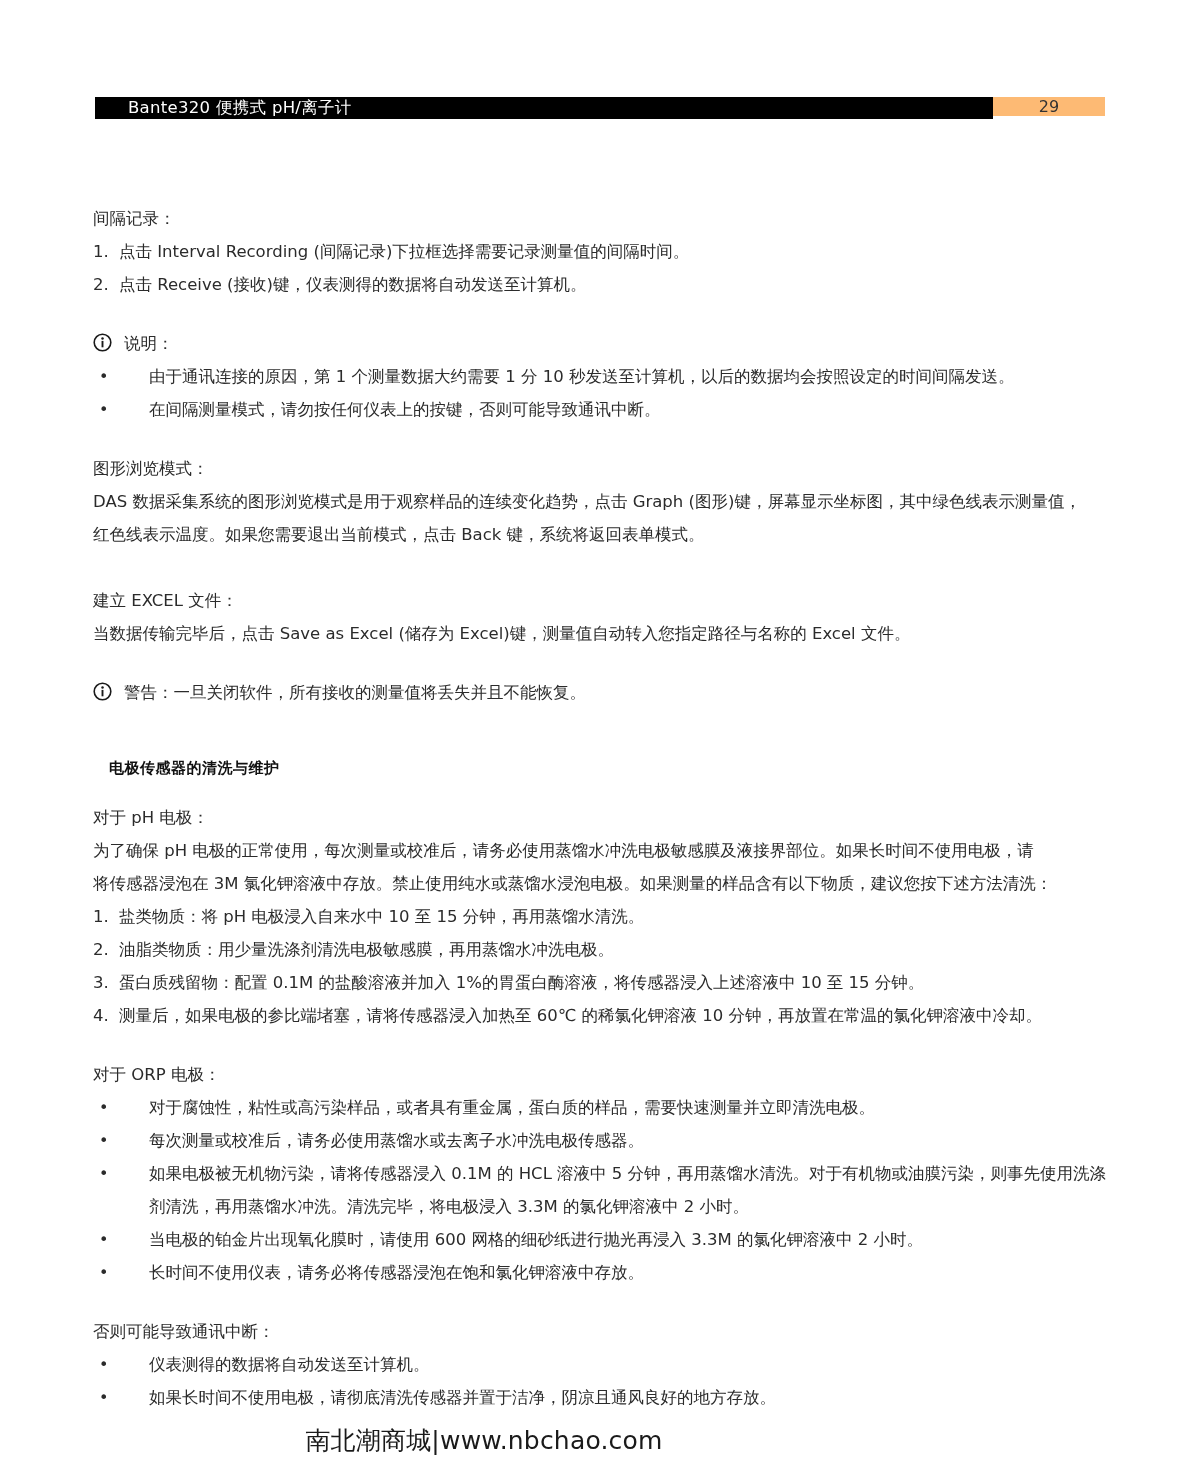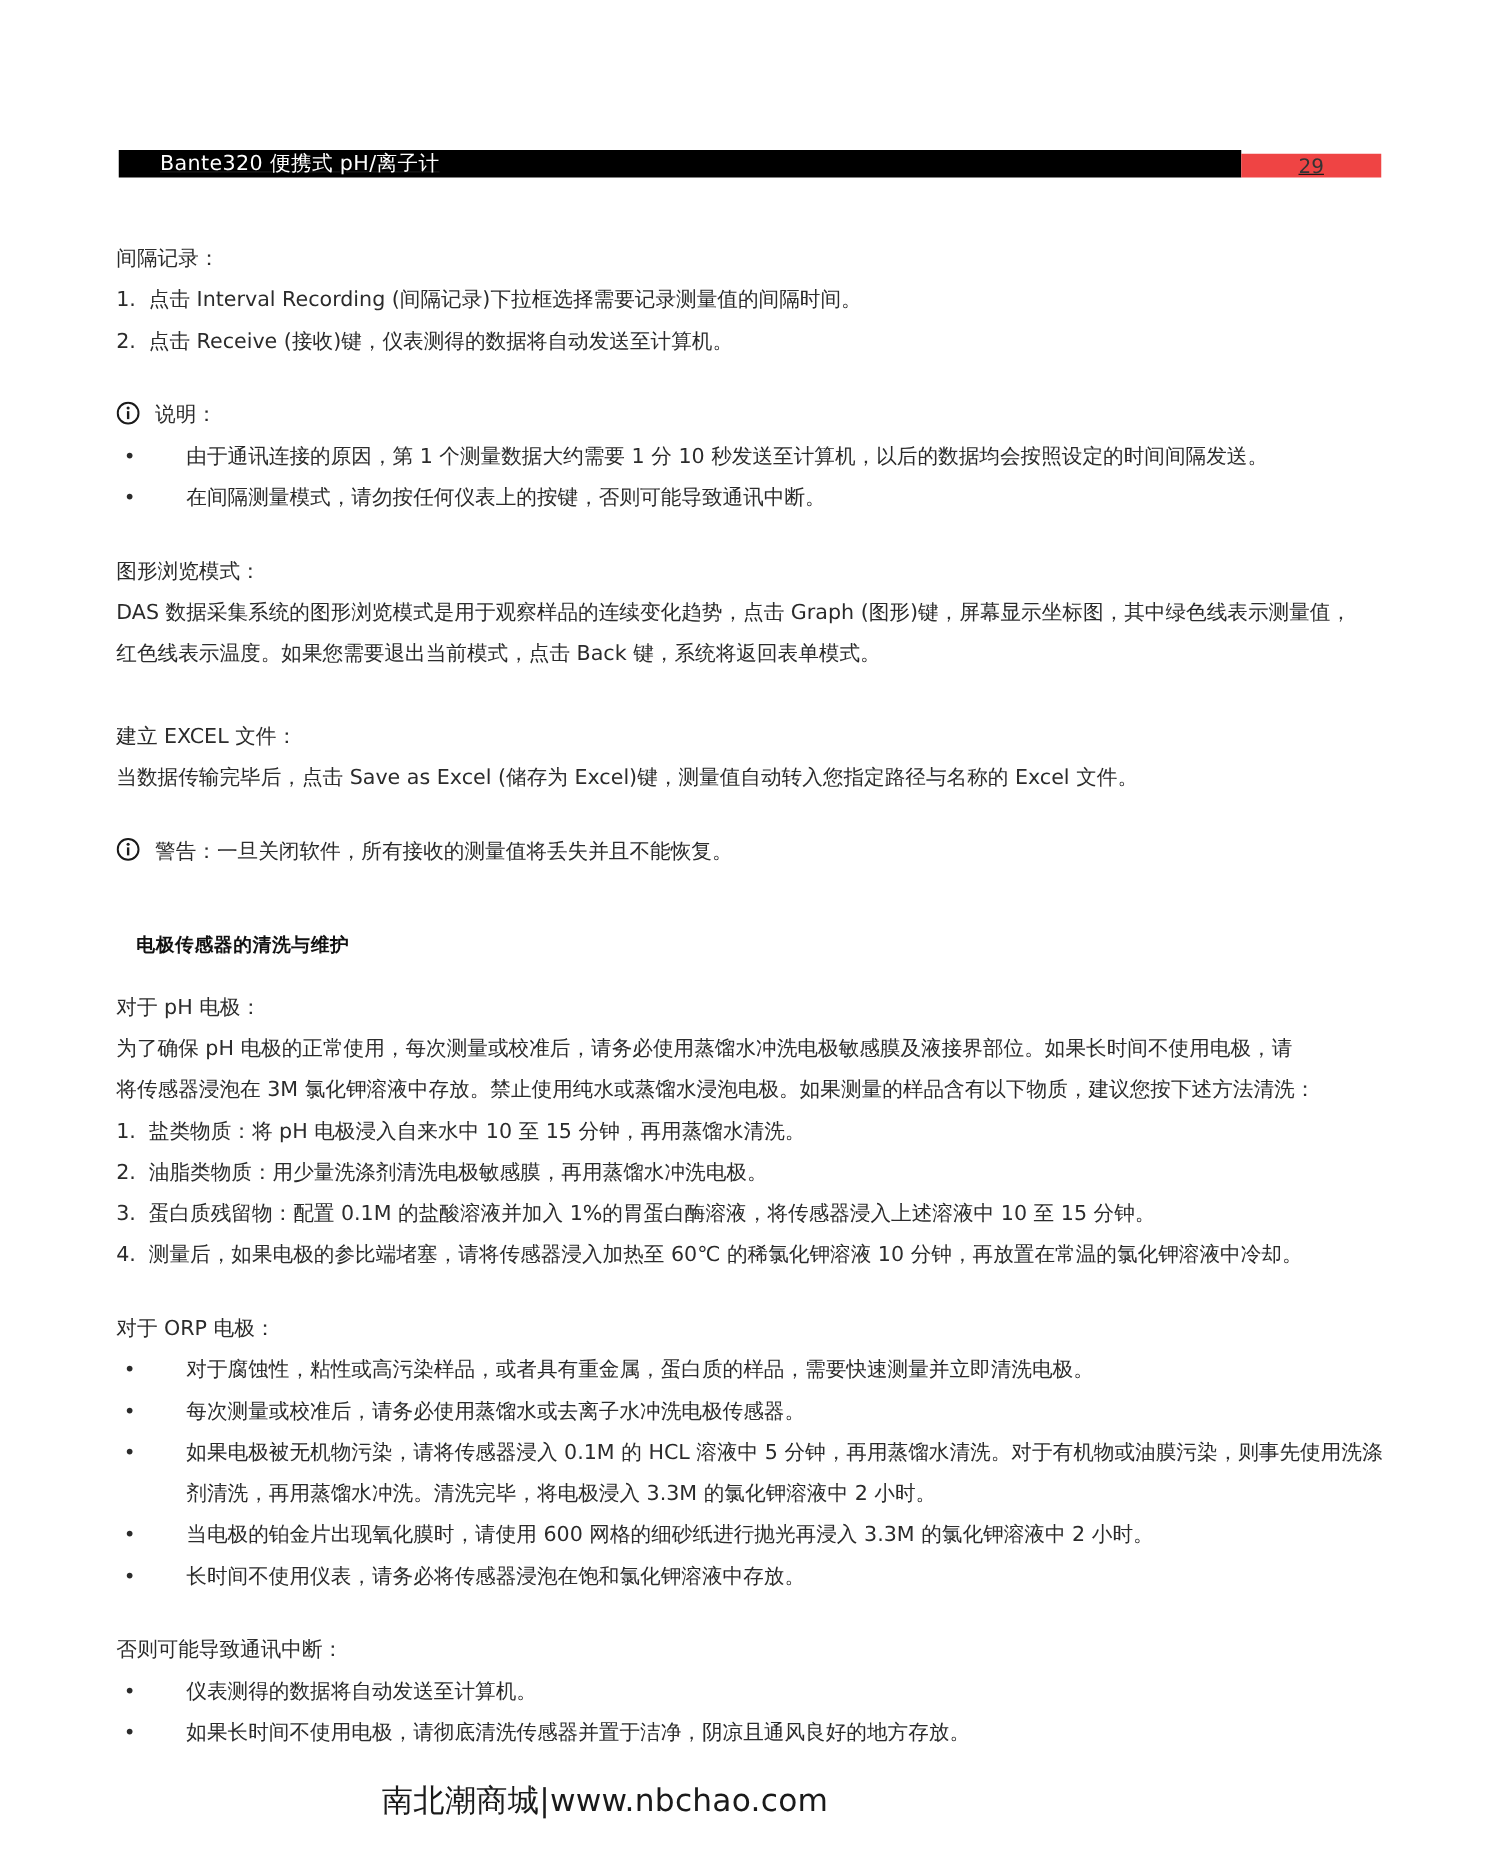--- a/index.html
+++ b/index.html
@@ -24,54 +24,53 @@
   }
 
   
   .header {
     position: absolute;
     left: 95px;
     top: 97px;
     width: 1010px;
     height: 45px;
     display: flex;
-    align-items: flex-end;
-    text-decoration: underline;
+    align-items: flex-start;
   }
   .header-bar {
     background: #000000;
     flex: 0 0 898px;
     display: flex;
     align-items: center;
     padding-left: 33px;
     box-sizing: border-box;
   }
   .header-title {
     color: #ffffff;
     font-size: 16.5px;
     letter-spacing: 0.3px;
     white-space: nowrap;
   }
   .header-pagebox {
-    background: #ef4444;
+    background: #fdba74;
     flex: 1 1 auto;
     display: flex;
     align-items: center;
     justify-content: center;
   }
   .header-pagenum {
     color: #333333;
     font-size: 16px;
   }
 
   
   .content {
     position: absolute;
     left: 93px;
-    top: 190px;
+    top: 202px;
     width: 1022px;
   }
 
   .line {
     font-size: 16.5px;
     line-height: 33px;
     color: #2b2b2b;
     white-space: nowrap;
   }
   .gap-md { height: 26px; }

